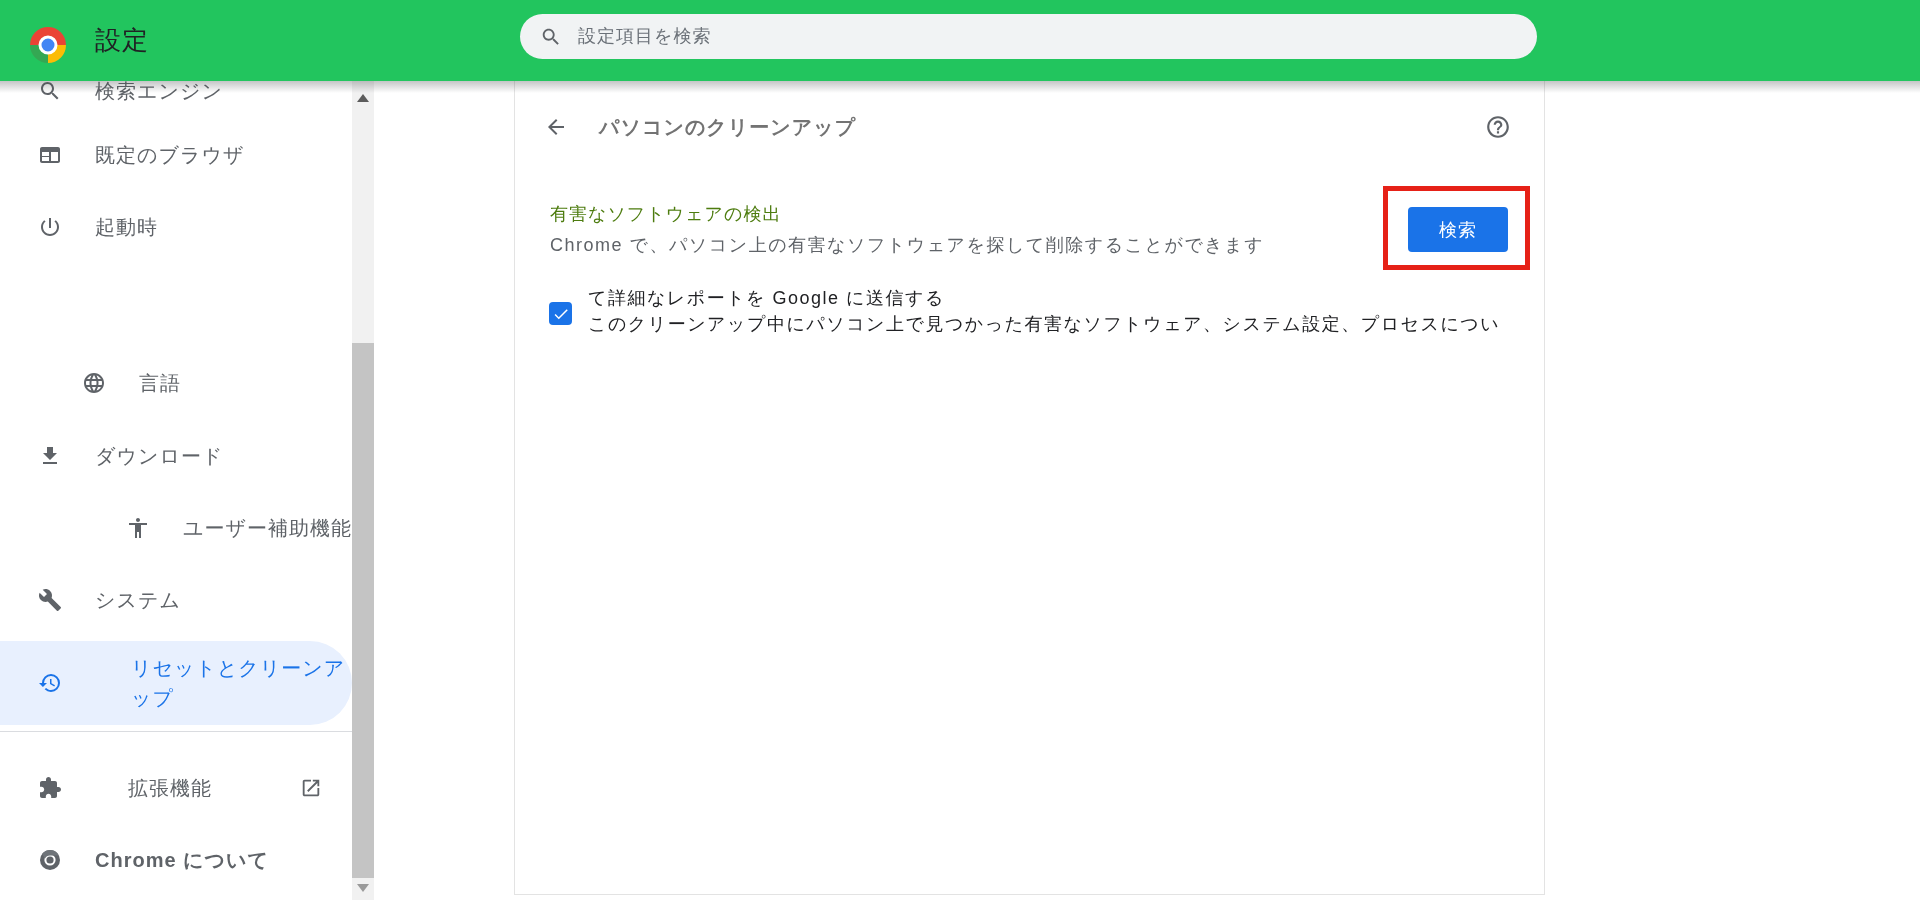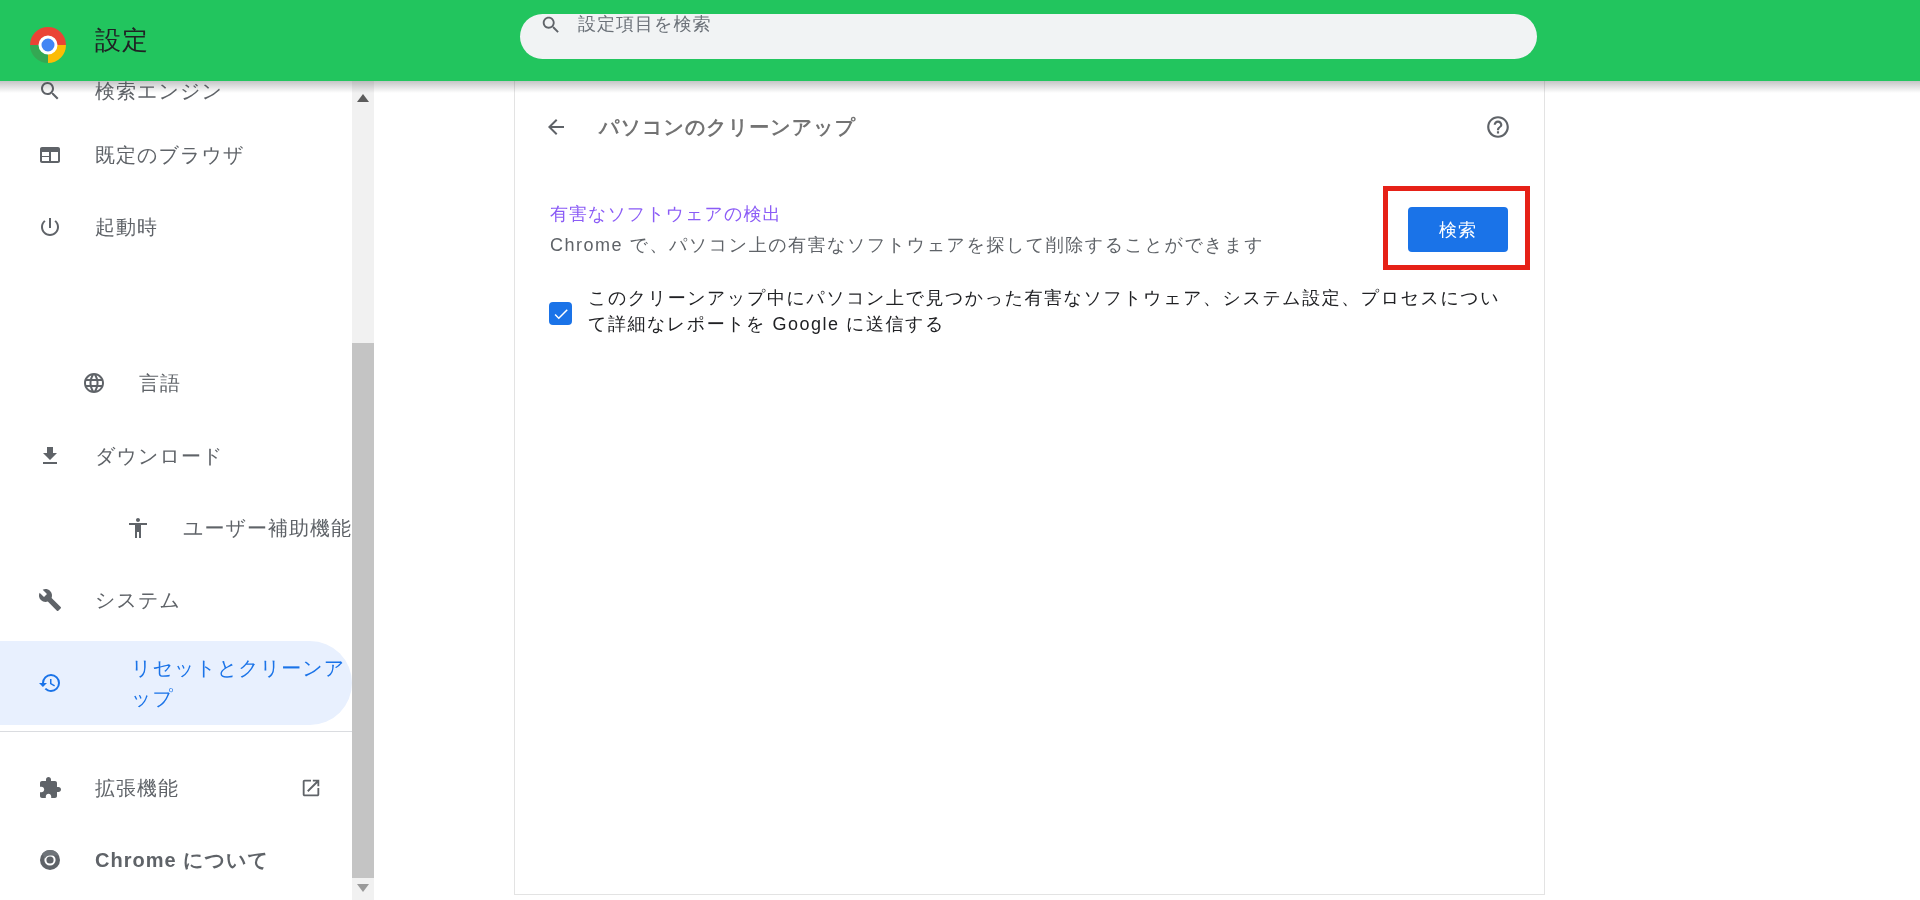--- a/index.html
+++ b/index.html
@@ -9,21 +9,21 @@
 
   
   .header { position:absolute; left:0; top:0; width:1920px; height:81px; background:#22c55e; z-index:30; }
   .logo { position:absolute; left:30px; top:27px; width:36px; height:36px; border-radius:50%;
           background:conic-gradient(#ea4335 0 25%, #fbbc05 25% 50%, #34a853 50% 75%, #ea4335 75% 100%); }
   .logo-inner { position:absolute; left:50%; top:50%; width:19px; height:19px; transform:translate(-50%,-50%);
           background:#4285f4; border:3px solid #fff; border-radius:50%; }
   .app-title { position:absolute; left:95px; top:0; height:81px; display:flex; align-items:center;
           font-size:26px; color:#202124; letter-spacing:1px; }
   .search-box { position:absolute; left:520px; top:14px; width:1017px; height:45px; background:#f1f3f4;
-          border-radius:23px; display:flex; align-items:flex-start; padding-left:20px; }
+          border-radius:23px; display:flex; align-items:center; padding-left:20px; }
   .search-box svg { flex:0 0 auto; margin-right:16px; }
   .search-input { border:none; outline:none; background:transparent; font-size:18px; color:#202124;
           width:900px; font-family:inherit; letter-spacing:1px; }
   .search-input::placeholder { color:#6b7178; opacity:1; }
 
   
   .scroll-shadow { position:absolute; left:0; top:81px; width:1920px; height:12px; z-index:25;
           background:linear-gradient(to bottom, rgba(60,64,67,0.30), rgba(60,64,67,0)); pointer-events:none; }
 
   
@@ -48,21 +48,21 @@
           border-left:6px solid transparent; border-right:6px solid transparent; border-top:8px solid #9a9a9a; }
 
   
   .card { position:absolute; left:514px; top:81px; width:1031px; height:814px; background:#fff; z-index:5;
           border-left:1px solid #e3e3e3; border-right:1px solid #e3e3e3; border-bottom:1px solid #e3e3e3; }
   .back-btn { position:absolute; left:29px; top:34px; width:24px; height:24px; cursor:pointer; }
   .page-title { position:absolute; left:84px; top:34px; height:24px; line-height:24px; font-size:20px;
           color:#737373; letter-spacing:1px; }
   .help-btn { position:absolute; left:970px; top:33px; width:26px; height:26px; cursor:pointer; }
 
-  .sec-heading { position:absolute; left:35px; top:121px; font-size:18px; color:#8b5cf6; letter-spacing:1px; }
+  .sec-heading { position:absolute; left:35px; top:121px; font-size:18px; color:#4d7c0f; letter-spacing:1px; }
   .sec-desc { position:absolute; left:35px; top:152px; font-size:18px; color:#5f6368; letter-spacing:1.5px; }
   .primary-btn { position:absolute; left:893px; top:126px; width:100px; height:45px; background:#1a73e8;
           border:none; border-radius:4px; color:#ffffff; font-size:18px; font-weight:500; cursor:pointer;
           font-family:inherit; letter-spacing:1px; }
 
   .checkbox { position:absolute; left:34px; top:221px; width:23px; height:23px; background:#1a73e8;
           border-radius:4px; cursor:pointer; display:flex; align-items:center; justify-content:center; }
   .cb-text { position:absolute; left:73px; top:204px; width:935px; font-size:18px; color:#202124;
           line-height:26px; letter-spacing:1.5px; }
 
@@ -145,21 +145,21 @@
       <span class="nicon">
         <svg width="24" height="24" viewBox="0 0 24 24" fill="#1a73e8">
             <path d="M13 3a9 9 0 0 0-9 9H1l3.89 3.89.07.14L9 12H6a7 7 0 1 1 7 7c-1.93 0-3.68-.79-4.94-2.06l-1.42 1.42A8.95 8.95 0 0 0 13 21a9 9 0 0 0 0-18zm-1 5v5l4.28 2.54.72-1.21-3.5-2.08V8h-1.5z"></path>
           </svg>
       </span>
       <span class="nav-label wrap">リセットとクリーンアップ</span>
     </div>
 
     <div class="side-divider"></div>
 
-    <div class="nav-item" style="top:752px;">
+    <div class="nav-item" style="top:752px;gap:33px;">
       <span class="nicon">
         <svg width="24" height="24" viewBox="0 0 24 24" fill="#5f6368">
             <path d="M20.5 11H19V7c0-1.1-.9-2-2-2h-4V3.5C13 2.12 11.88 1 10.5 1S8 2.12 8 3.5V5H4c-1.1 0-1.99.9-1.99 2v3.8H3.5c1.49 0 2.7 1.21 2.7 2.7s-1.21 2.7-2.7 2.7H2V20c0 1.1.9 2 2 2h3.8v-1.5c0-1.49 1.21-2.7 2.7-2.7 1.49 0 2.7 1.21 2.7 2.7V22H17c1.1 0 2-.9 2-2v-4h1.5c1.38 0 2.5-1.12 2.5-2.5S21.88 11 20.5 11z"></path>
           </svg>
       </span>
       <span class="nav-label">拡張機能</span>
       <span class="ext-icon">
         <svg width="22" height="22" viewBox="0 0 24 24" fill="#5f6368">
             <path d="M19 19H5V5h7V3H5c-1.11 0-2 .9-2 2v14c0 1.1.89 2 2 2h14c1.1 0 2-.9 2-2v-7h-2v7zM14 3v2h3.59l-9.83 9.83 1.41 1.41L19 6.41V10h2V3h-7z"></path>
           </svg>
@@ -203,22 +203,22 @@
     <div class="sec-desc">Chrome で、パソコン上の有害なソフトウェアを探して削除することができます</div>
 
     <button class="primary-btn">検索</button>
 
     <div class="checkbox" role="checkbox" aria-checked="true">
       <svg width="18" height="18" viewBox="0 0 24 24">
           <path d="M9 16.2L4.8 12l-1.4 1.4L9 19 21 7l-1.4-1.4z" fill="#fff"></path>
         </svg>
     </div>
     <div class="cb-text">
+      <div>て詳細なレポートを Google に送信する</div>
       <div>このクリーンアップ中にパソコン上で見つかった有害なソフトウェア、システム設定、プロセスについ</div>
-      <div>て詳細なレポートを Google に送信する</div>
     </div>
   </section>
 
   <div class="highlight-box"></div>
 
   <header class="header">
     <div class="logo">
         <div class="logo-inner"></div>
       </div>
     <div class="app-title">設定</div>

